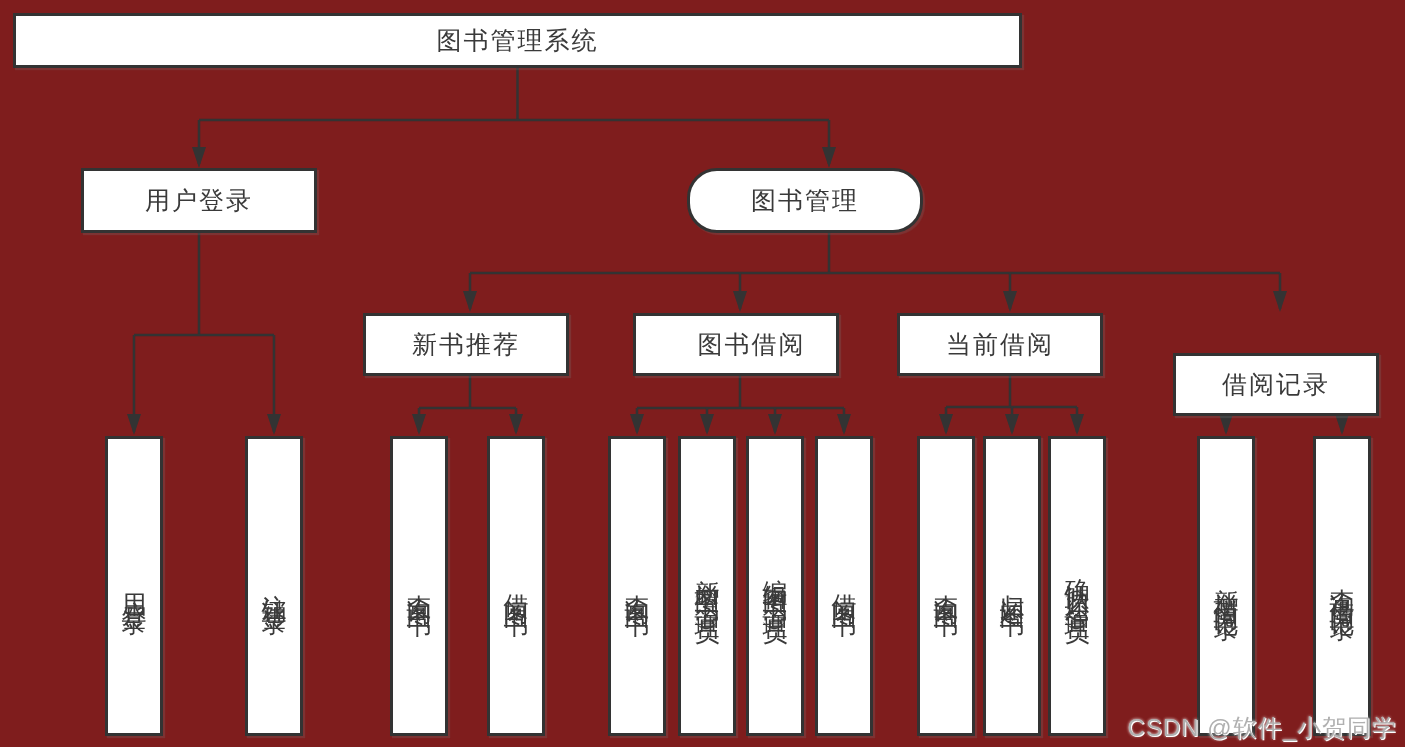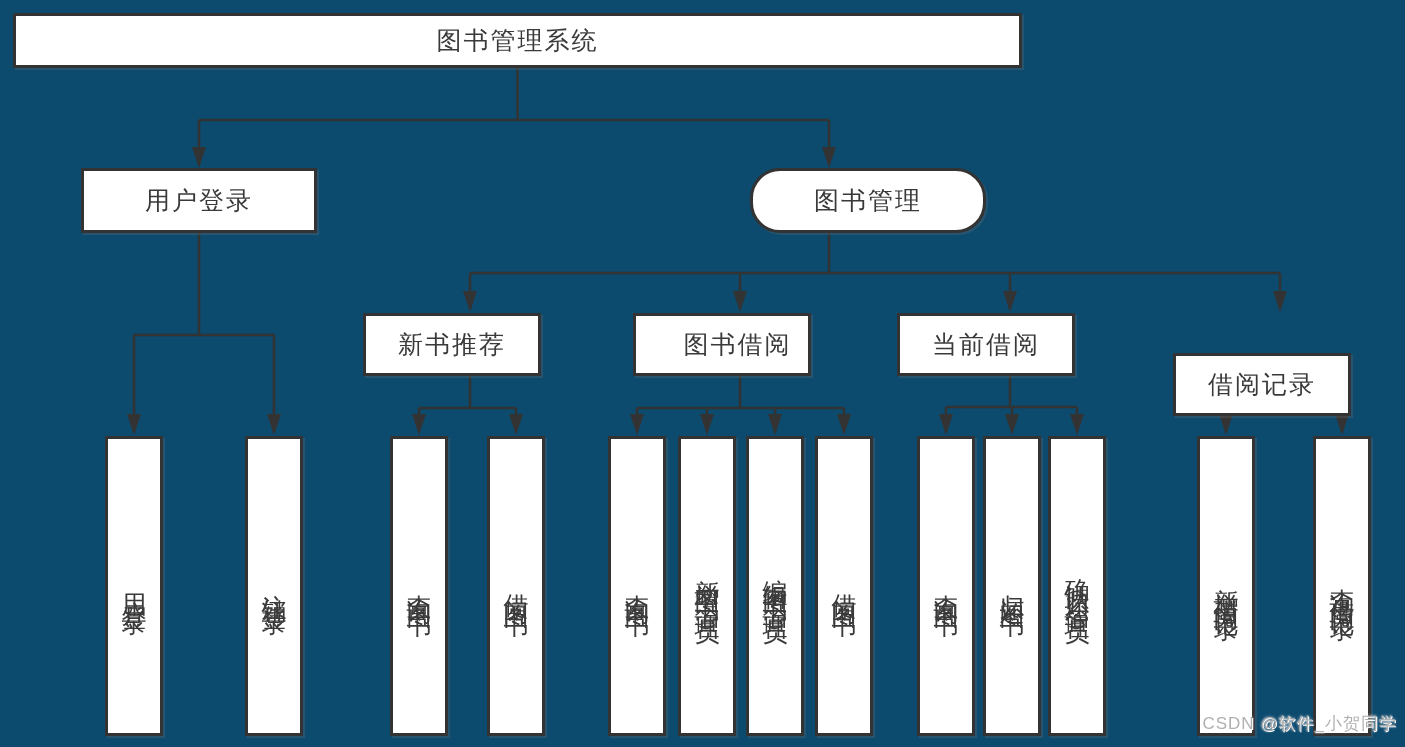--- a/index.html
+++ b/index.html
@@ -4,21 +4,21 @@
 <style>
   html, body {
     margin: 0;
     padding: 0;
     background: #ffffff;
   }
   #canvas {
     position: relative;
     width: 1405px;
     height: 747px;
-    background: #0c4a6e;
+    background: #7f1d1d;
     overflow: hidden;
     font-family: "Liberation Sans", "DejaVu Sans", sans-serif;
     color: #333333;
   }
   #connectors {
     position: absolute;
     left: 0;
     top: 0;
     width: 1405px;
     height: 747px;
@@ -34,36 +34,36 @@
     box-shadow: 2px 2px 1px rgba(120,120,120,0.25);
   }
   .box .hlabel {
     font-size: 25px;
     letter-spacing: 2px;
     color: #3a3a3a;
     white-space: nowrap;
   }
   .root-box  { left: 13px;  top: 13px;  width: 1009px; height: 55px; }
   .lvl1      { top: 168px; width: 236px; height: 65px; }
-  .lvl2      { top: 313px; width: 178px; height: 63px; }
+  .lvl2      { top: 313px; width: 206px; height: 63px; }
   .leaf      { top: 436px; width: 58px;  height: 300px; }
   .leaf .vlabel {
     writing-mode: vertical-lr;
     text-orientation: mixed;
     font-size: 25px;
     letter-spacing: 6px;
     line-height: 1;
     color: #3a3a3a;
     white-space: nowrap;
   }
   #watermark {
     position: absolute;
     top: 712px;
     right: 8px;
-    font-size: 17px;
+    font-size: 24px;
     letter-spacing: 1px;
     color: #b0b0b0;
     text-shadow: 0 0 3px #ffffff, 1px 1px 0 #ffffff;
     z-index: 10;
     white-space: nowrap;
   }
 </style>
 </head>
 <body>
 
@@ -138,21 +138,21 @@
     </g>
   </svg>
 
   <div class="box root-box">
     <span class="hlabel">图书管理系统</span>
   </div>
 
   <div class="box lvl1" style="left:81px;">
     <span class="hlabel">用户登录</span>
   </div>
-  <div class="box lvl1" style="left:750px;border-radius:30px;">
+  <div class="box lvl1" style="left:687px;border-radius:30px;">
     <span class="hlabel">图书管理</span>
   </div>
 
   <div class="box lvl2" style="left:363px;">
     <span class="hlabel">新书推荐</span>
   </div>
   <div class="box lvl2" style="left:633px;padding-left:31px;">
     <span class="hlabel">图书借阅</span>
   </div>
   <div class="box lvl2" style="left:897px;">

